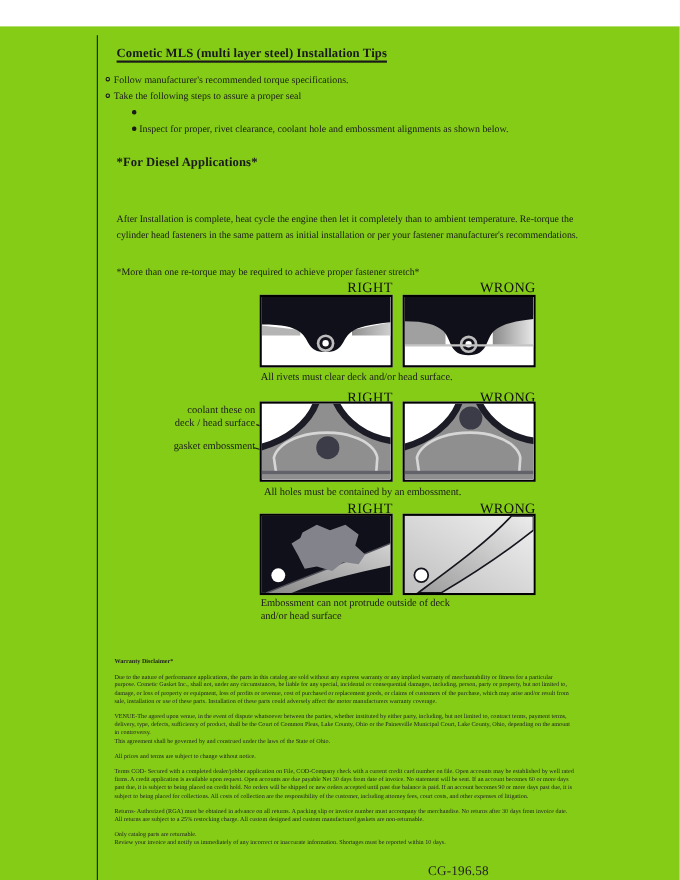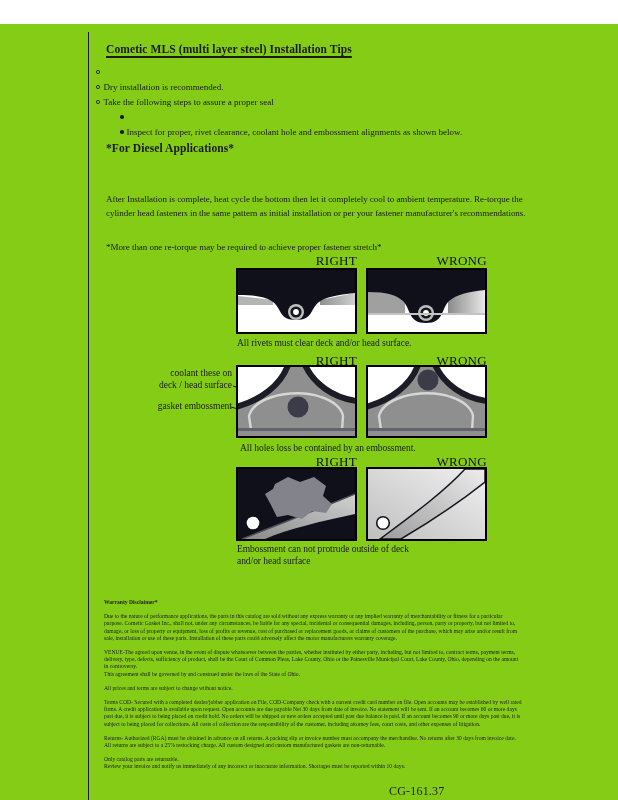--- a/index.html
+++ b/index.html
@@ -38,40 +38,37 @@
 <body>
 
 <div class="page">
   <div class="vrule"></div>
 
   <div class="abs title">Cometic MLS (multi layer steel) Installation Tips</div>
 
   <div class="abs bullets">
     <div class="b-row">
       <span class="o-dot"></span>
-    </div>
-    <div class="b-row">
-      <span class="o-dot"></span>
-      <span>Dry installation is recommended.</span>
+      <span>Follow manufacturer's recommended torque specifications.</span>
     </div>
     <div class="b-row">
       <span class="o-dot"></span>
       <span>Take the following steps to assure a proper seal</span>
     </div>
     <div class="b-row sub">
       <span class="f-dot"></span>
     </div>
     <div class="b-row sub">
       <span class="f-dot"></span>
       <span>Inspect for proper, rivet clearance, coolant hole and embossment alignments as shown below.</span>
     </div>
   </div>
 
   <div class="abs h2">*For Diesel Applications*</div>
-  <div class="abs para p2">After Installation is complete, heat cycle the bottom then let it completely cool to ambient temperature. Re-torque the cylinder head fasteners in the same pattern as initial installation or per your fastener manufacturer's recommendations.</div>
+  <div class="abs para p2">After Installation is complete, heat cycle the engine then let it completely than to ambient temperature. Re-torque the cylinder head fasteners in the same pattern as initial installation or per your fastener manufacturer's recommendations.</div>
   <div class="abs para p3">*More than one re-torque may be required to achieve proper fastener stretch*</div>
 
   <div class="abs rw-label" style="left:236px; top:229px;">RIGHT</div>
   <div class="abs rw-label" style="left:366px; top:229px;">WRONG</div>
 
   <div class="abs panel" style="left:236px; top:244px; height:66px;">
     <svg width="117" height="62" viewBox="0 0 117 62">
       <rect width="117" height="62" fill="#ffffff"></rect>
       <polygon points="0,26 35,30 35,35 0,35" fill="var(--deck-gray,#b4b4b4)"></polygon>
       <defs>
@@ -136,21 +133,21 @@
     <svg width="117" height="69" viewBox="0 0 117 69">
       <rect width="117" height="69" fill="#ffffff"></rect>
       <path d="M0,69 V40 C23,34 42,19 49,0 L68,0 C76,19 95,32 117,34 V69 Z" fill="var(--panel-gray,#8f8f8f)"></path>
       <path d="M-2,40 C23,33 43,18 50,-2" stroke="#1c1c26" stroke-width="6" fill="none"></path>
       <path d="M119,34 C95,31 76,17 67,-2" stroke="#1c1c26" stroke-width="6" fill="none"></path>
       <path d="M13,63 L11,49 C13,41 22,34 34,30 C49,25 70,25 83,30 C96,34 104,42 105,49 L104,63" fill="none" stroke="var(--embossment-line,#d6d6d6)" stroke-width="2.4"></path>
       <circle cx="60" cy="13" r="10.5" fill="var(--hole-dark,#3c3c48)"></circle>
       <rect x="0" y="61" width="117" height="3" fill="#62626a"></rect>
     </svg>
   </div>
-  <div class="abs cap" style="left:240px; top:418px;">All holes loss be contained by an embossment.</div>
+  <div class="abs cap" style="left:240px; top:418px;">All holes must be contained by an embossment.</div>
 
   <div class="abs rw-label" style="left:236px; top:430px;">RIGHT</div>
   <div class="abs rw-label" style="left:366px; top:430px;">WRONG</div>
 
   <div class="abs panel" style="left:236px; top:443px; height:74px;">
     <svg width="117" height="70" viewBox="0 0 117 70">
       <rect width="117" height="70" fill="var(--diagram-dark,#10101a)"></rect>
       <defs>
           <linearGradient id="g3r" x1="1" y1="0" x2="0" y2="1">
         <stop offset="0" stop-color="#d2d2d2"></stop>
@@ -190,14 +187,14 @@
     <p>Due to the nature of performance applications, the parts in this catalog are sold without any express warranty or any implied warranty of merchantability or fitness for a particular purpose.  Cometic Gasket Inc., shall not, under any circumstances, be liable for any special, incidental or consequential damages, including, person, party or property, but not limited to, damage, or loss of property or equipment, loss of profits or revenue, cost of purchased or replacement goods, or claims of customers of the purchase, which may arise and/or result from sale, installation or use of these parts.  Installation of these parts could adversely affect the motor manufacturers warranty coverage.</p>
     <p class="tight">VENUE-The agreed upon venue, in the event of dispute whatsoever between the parties, whether instituted by either party, including, but not limited to, contract terms, payment terms, delivery, type, defects, sufficiency of product, shall be the Court of Common Pleas, Lake County, Ohio or the Painesville Municipal Court, Lake County, Ohio, depending on the amount in controversy.</p>
     <p>This agreement shall be governed by and construed under the laws of the State of Ohio.</p>
     <p>All prices and terms are subject to change without notice.</p>
     <p>Terms COD- Secured with a completed dealer/jobber application on File, COD-Company check with a current credit card number on file.  Open accounts may be established by well rated firms.  A credit application is available upon request.  Open accounts are due payable Net 30 days from date of invoice.  No statement will be sent.  If an account becomes 60 or more days past due, it is subject to being placed on credit hold.  No orders will be shipped or new orders accepted until past due balance is paid.  If an account becomes 90 or more days past due, it is subject to being placed for collections.  All costs of collection are the responsibility of the customer, including attorney fees, court costs, and other expenses of litigation.</p>
     <p>Returns- Authorized (RGA) must be obtained in advance on all returns.  A packing slip or invoice number must accompany the merchandise.  No returns after 30 days from invoice date.  All returns are subject to a 25% restocking charge.  All custom designed and custom manufactured gaskets are non-returnable.</p>
     <p class="tight">Only catalog parts are returnable.</p>
     <p class="tight">Review your invoice and notify us immediately of any incorrect or inaccurate information.  Shortages must be reported within 10 days.</p>
   </div>
 
-  <div class="abs footer-code">CG-161.37</div>
+  <div class="abs footer-code">CG-196.58</div>
 </div>
 
 </body></html>

